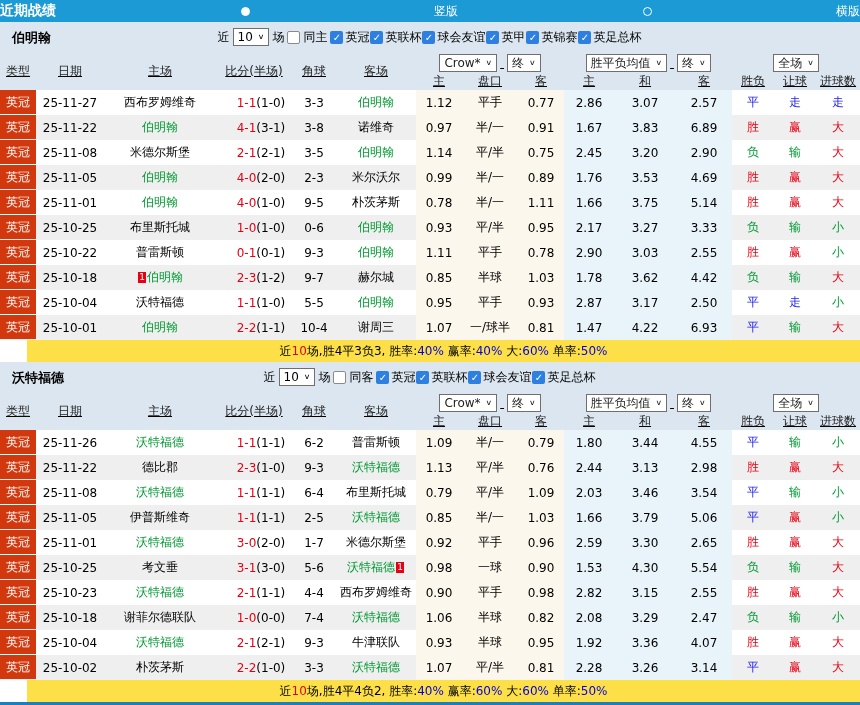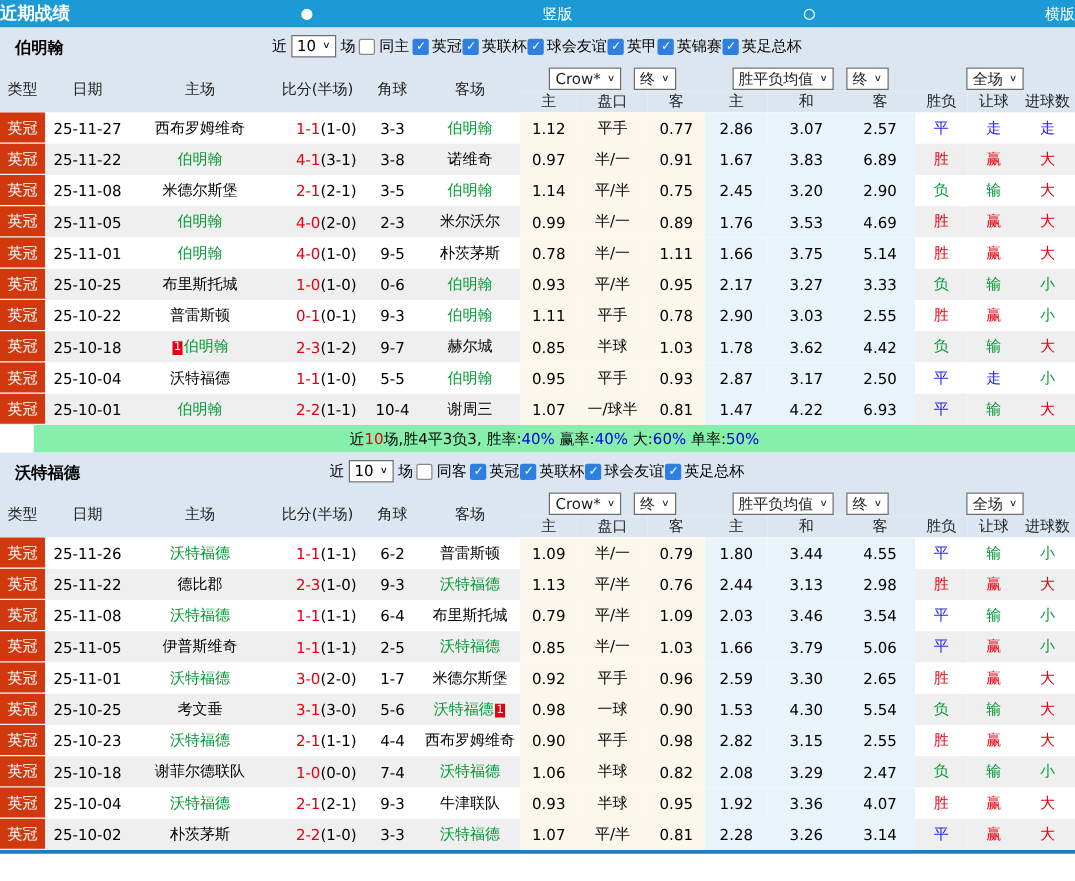--- a/index.html
+++ b/index.html
@@ -19,37 +19,37 @@
   .team-name{position:absolute;left:12px;top:7px;font-weight:bold;font-size:13px;}
   .filter-row{display:flex;align-items:center;gap:3px;font-size:12px;}
   .sel{display:inline-flex;align-items:center;gap:5px;border:1px solid #6f6f6f;background:#fff;padding:1px 4px;font-size:12px;line-height:14px;cursor:default;}
   .sel .chev{font-size:9px;transform:scaleY(.8);}
   .checkbox{width:13px;height:13px;display:inline-block;flex:none;vertical-align:-2px;}
   .checkbox.checked{background:var(--cbblue);color:#fff;font-size:10px;line-height:13px;text-align:center;border-radius:2px;}
   .checkbox.unchecked{background:#fff;border:1px solid #8a8a8a;border-radius:2px;}
   .league-list{display:inline-flex;align-items:center;}
   .league-list .cb-label{margin:0 1px 0 2px;}
   table{width:860px;border-collapse:collapse;table-layout:fixed;text-align:center;}
-  thead{background:var(--sechead);}
+  thead{background:var(--sechead);text-decoration:underline;}
   th{font-weight:normal;font-size:12px;color:#222;padding:0;}
   tr.hrow1 th{height:21px;}
   tr.hrow2 th{height:17px;}
   th.group .sel{margin:0 3px;}
   tbody td{height:25px;padding:0;font-size:12px;}
   tbody tr:nth-child(odd){background:#fff;}
   tbody tr:nth-child(even){background:var(--stripe);}
   td.c-odd{background:var(--cream);}
   td.c-avg{background:var(--bluecol);}
   td.c-type{padding:0;}
   .badge{height:24px;line-height:24px;margin-bottom:1px;background:var(--badge);color:#fff;text-align:center;}
   .score{color:var(--red);margin-left:14px;}
   .half{color:#000;}
   .team.green{color:var(--green);}
   .red-card{display:inline-block;background:var(--red);color:#fff;font-size:9px;width:8px;height:11px;line-height:11px;text-align:center;vertical-align:1px;margin:0 1px;}
-  .summary{height:22px;line-height:22px;text-align:center;font-size:12px;background:#86efac;margin-left:27px;}
+  .summary{height:22px;line-height:22px;text-align:center;font-size:12px;background:#fde047;margin-left:27px;}
   .summary .k{color:#000;} .summary .r{color:var(--red);} .summary .b{color:var(--linkblue);}
   .bottom-line{height:3px;background:var(--bottomline);}
 </style>
 </head>
 <body>
 
 <div class="topbar">
   <span class="title">近期战绩</span>
   <span class="radio selected"></span>
   <span class="rlabel">竖版</span>
@@ -621,15 +621,16 @@
           <td class="c-odd">0.81</td>
           <td class="c-avg">2.28</td>
           <td class="c-avg">3.26</td>
           <td class="c-avg">3.14</td>
           <td class="c-res" style="color: rgb(34, 34, 238);">平</td>
           <td class="c-res" style="color: rgb(230, 0, 18);">赢</td>
           <td class="c-res" style="color: rgb(230, 0, 18);">大</td>
         </tr>
       </tbody>
   </table>
+  <div class="summary"><span class="k">近</span><span class="r">10</span><span class="k">场,胜4平4负2, 胜率:</span><span class="b">40%</span><span class="k"> 赢率:</span><span class="b">60%</span><span class="k"> 大:</span><span class="b">60%</span><span class="k"> 单率:</span><span class="b">50%</span></div>
 </div>
 
 <div class="bottom-line"></div>
 
 </body></html>

